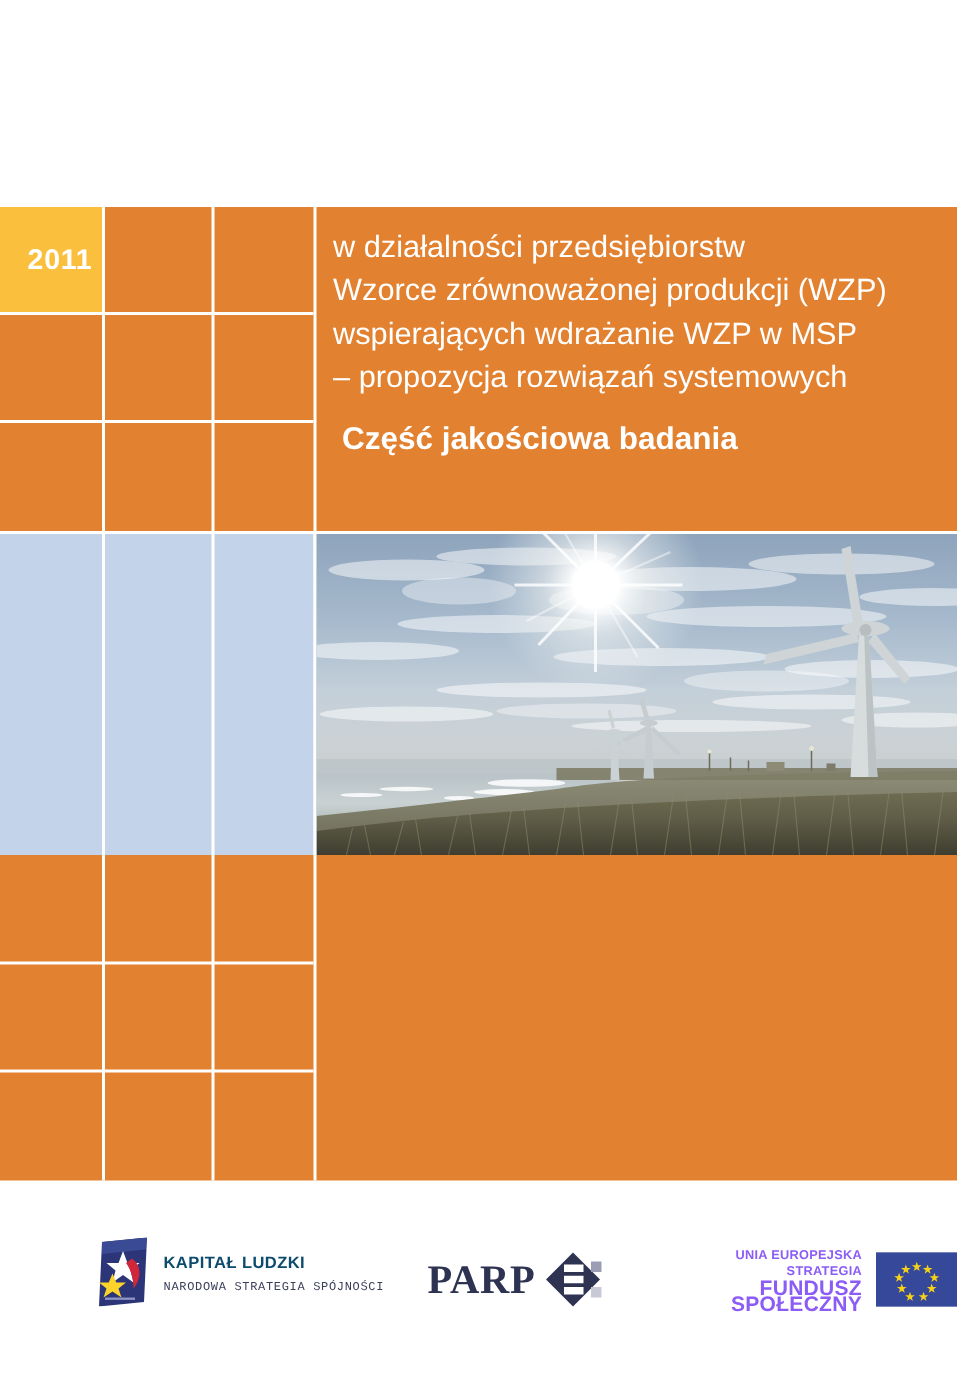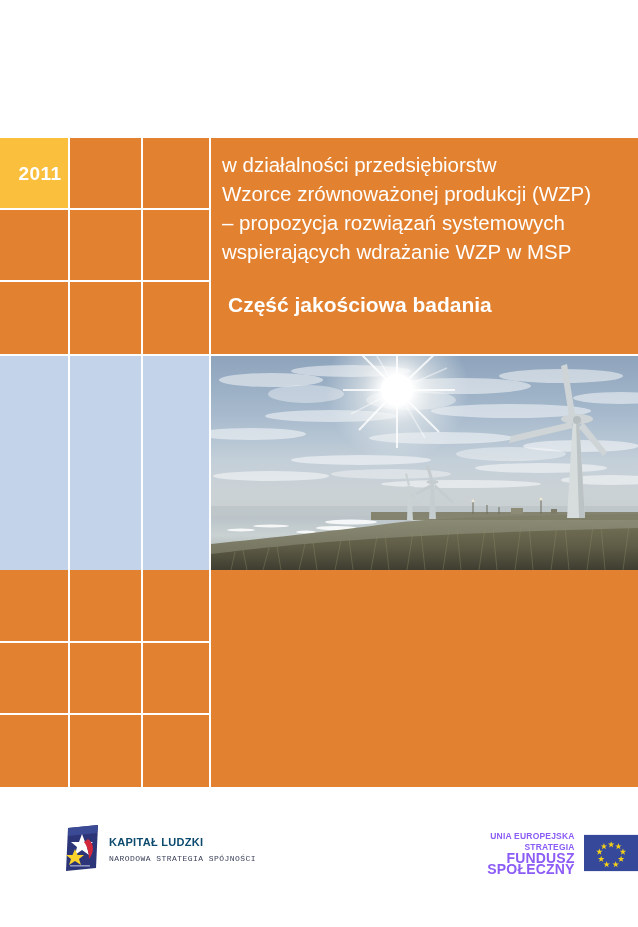--- a/index.html
+++ b/index.html
@@ -78,21 +78,21 @@
     font-size: 20.5px;
     line-height: 29px;
     font-weight: normal;
     white-space: nowrap;
   }
   .subtitle {
     color: #ffffff;
     font-size: 21px;
     font-weight: bold;
     line-height: 29px;
-    margin-top: 24px;
+    margin-top: 12px;
     margin-left: 6px;
     white-space: nowrap;
   }
 
   
   .mid-band {
     position: absolute;
     left: 0;
     top: 356px;
     width: 638px;
@@ -219,22 +219,22 @@
     <div class="hline" style="left:0; top:142px; width:209px;"></div>
 
     <div class="tile year" style="left:0; top:0; width:68px; height:70px;"></div>
   </div>
 
   <div class="year-label">2011</div>
 
   <div class="title-block">
     <div class="title-line">w działalności przedsiębiorstw</div>
     <div class="title-line">Wzorce zrównoważonej produkcji (WZP)</div>
+    <div class="title-line">wspierających wdrażanie WZP w MSP</div>
     <div class="title-line">– propozycja rozwiązań systemowych</div>
-    <div class="title-line">wspierających wdrażanie WZP w MSP</div>
     <div class="subtitle">Część jakościowa badania</div>
   </div>
 
   <div class="mid-band">
     <div class="blue-block"></div>
     <div class="blue-vline" style="left:68px;"></div>
     <div class="blue-vline" style="left:141px;"></div>
     <div class="blue-vline" style="left:209px;"></div>
 
     <div class="photo">
@@ -433,20 +433,31 @@
 
         <polygon points="11,24 13.5,30 20,30 15,34 17,40 11,36 5,40 7,34 2,30 8.5,30" fill="#fbd32b"></polygon>
         <rect x="6" y="40" width="20" height="1.6" fill="#8b93c0"></rect>
       </svg>
       <div>
         <div class="kl-text-main">KAPITAŁ LUDZKI</div>
         <div class="kl-text-sub">NARODOWA STRATEGIA SPÓJNOŚCI</div>
       </div>
     </div>
 
+    <div class="logo-parp">
+      <div class="parp-text">PARP</div>
+      <svg width="40" height="40" viewBox="0 0 40 40" xmlns="http://www.w3.org/2000/svg">
+        <polygon points="18,2 36,20 18,38 0,20" fill="#2e3352"></polygon>
+        <rect x="12" y="10" width="13" height="5" fill="#ffffff"></rect>
+        <rect x="12" y="17.5" width="13" height="5" fill="#ffffff"></rect>
+        <rect x="12" y="25" width="13" height="5" fill="#ffffff"></rect>
+        <rect x="30" y="8" width="7" height="7" fill="#9a9db3"></rect>
+        <rect x="30" y="25" width="7" height="7" fill="#c7c9d6"></rect>
+      </svg>
+    </div>
 
     <div class="logo-eu">
       <div class="eu-text">
         <div class="eu-l1">UNIA EUROPEJSKA</div>
         <div class="eu-l2">STRATEGIA</div>
         <div class="eu-l3">FUNDUSZ SPOŁECZNY</div>
       </div>
       <svg class="eu-flag" width="60" height="40" viewBox="0 0 60 40" xmlns="http://www.w3.org/2000/svg">
         <rect x="0" y="0" width="60" height="40" fill="#354899"></rect>
         <g fill="#f5d117">

